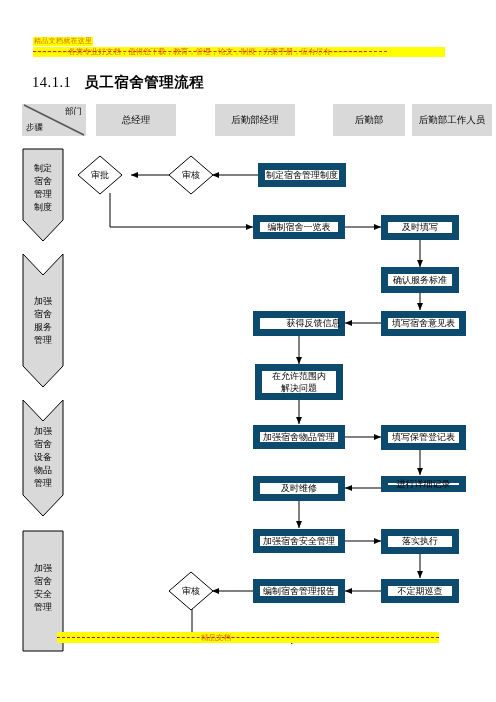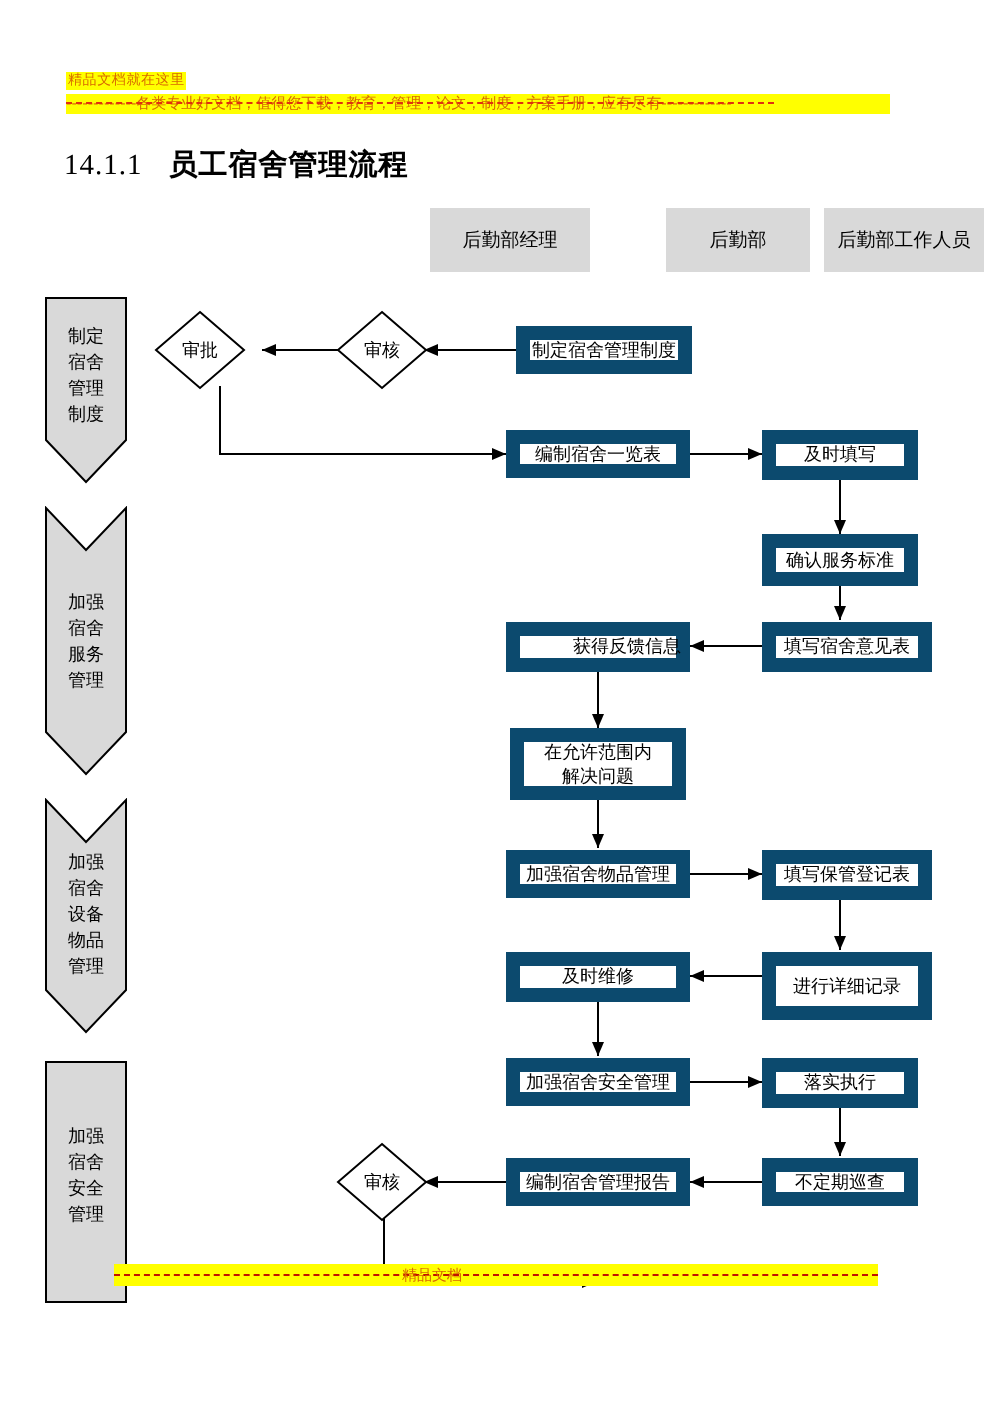--- a/index.html
+++ b/index.html
@@ -114,21 +114,29 @@
   <div class="promo">
     <span class="promo-line1">精品文档就在这里</span>
     <span class="promo-line2">-------------各类专业好文档，值得您下载，教育，管理，论文，制度，方案手册，应有尽有-------------</span>
   </div>
   <div class="promo-rule"></div>
 
   <div class="title">
     <span class="num">14.1.1</span><span class="txt">员工宿舍管理流程</span>
   </div>
 
-
+  <div class="hdr-corner">
+    <svg class="diag" width="64" height="32" viewBox="0 0 64 32">
+      <line x1="2" y1="1" x2="62" y2="31" stroke="#555" stroke-width="1.4"></line>
+    </svg>
+    <span class="c-dept">部门</span>
+    <span class="c-step">步骤</span>
+  </div>
+
+  <div class="hdr" style="left:96px;top:104px;width:80px;">总经理</div>
   <div class="hdr" style="left:215px;top:104px;width:80px;">后勤部经理</div>
   <div class="hdr" style="left:333px;top:104px;width:72px;">后勤部</div>
   <div class="hdr" style="left:412px;top:104px;width:80px;">后勤部工作人员</div>
 
   <div class="stage" style="top:148px;height:94px;">
     <svg width="42" height="94" viewBox="0 0 42 94">
       <path d="M1 1 H41 V72 L21 93 L1 72 Z" fill="#d9d9d9" stroke="#000" stroke-width="1"></path>
     </svg>
     <div class="lbl" style="top:14px;">
       <div>制定</div>
@@ -256,21 +264,21 @@
 
   <div class="node two" style="left:255px;top:364px;width:88px;height:36px;flex-direction:column;">
     <span>在允许范围内</span>
     <span>解决问题</span>
   </div>
 
   <div class="node" style="left:253px;top:425px;width:92px;height:24px;">加强宿舍物品管理</div>
 
   <div class="node" style="left:381px;top:425px;width:85px;height:25px;">填写保管登记表</div>
 
-  <div class="node" style="left:381px;top:476px;width:85px;height:34px;">进行详细记录</div>
+  <div class="node" style="left:381px;top:476px;width:85px;height:16px;">进行详细记录</div>
 
   <div class="node" style="left:253px;top:476px;width:92px;height:25px;">及时维修</div>
 
   <div class="node" style="left:253px;top:529px;width:92px;height:24px;">加强宿舍安全管理</div>
 
   <div class="node" style="left:381px;top:529px;width:78px;height:25px;">落实执行</div>
 
   <div class="node" style="left:381px;top:579px;width:78px;height:24px;">不定期巡查</div>
 
   <div class="node" style="left:253px;top:579px;width:92px;height:24px;">编制宿舍管理报告</div>

